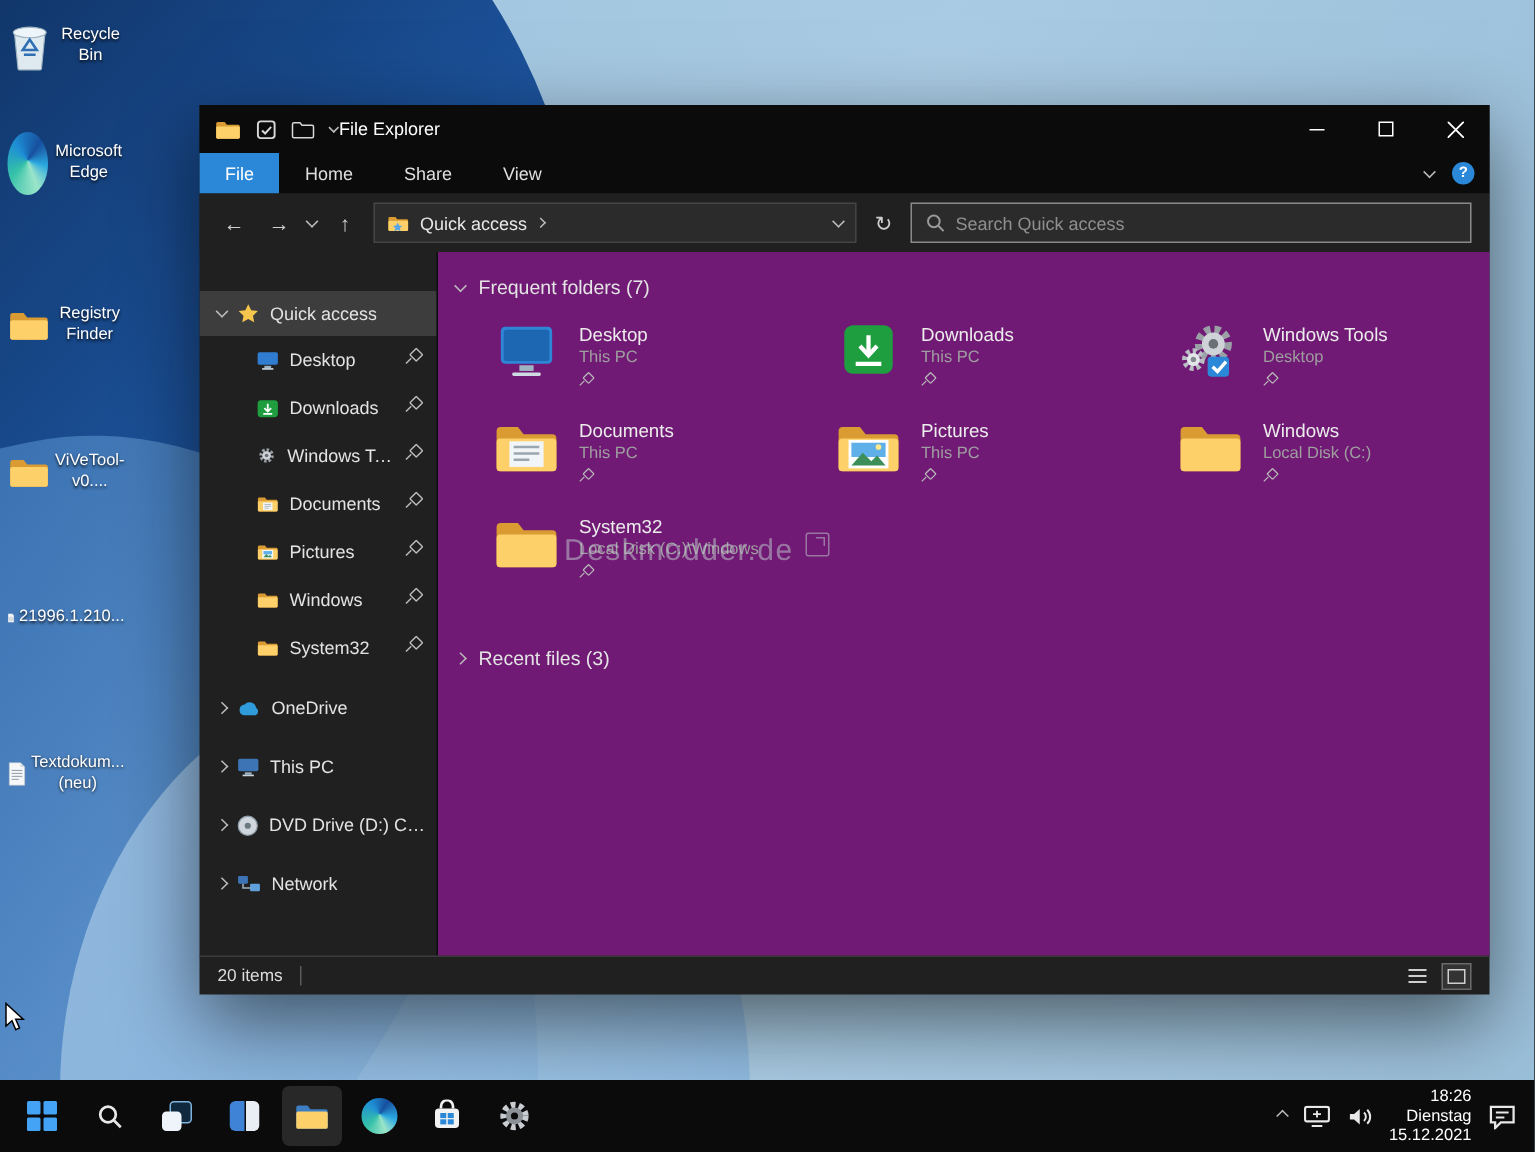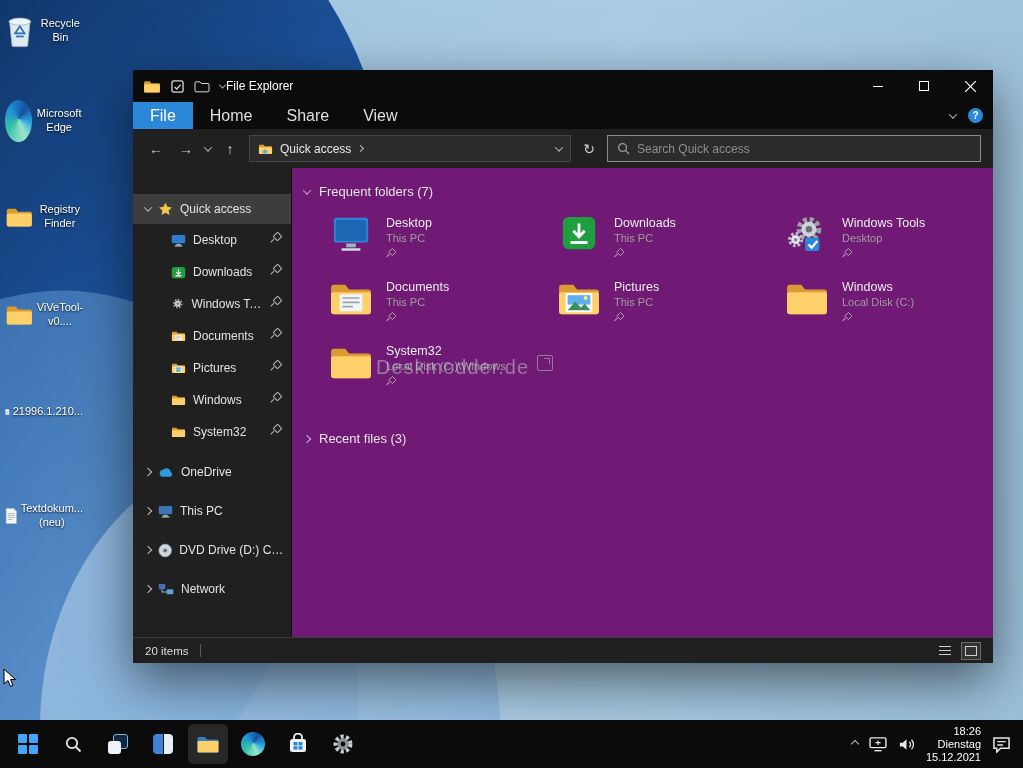--- a/index.html
+++ b/index.html
@@ -29,21 +29,21 @@
     box-shadow:0 18px 50px rgba(0,0,0,.55);display:flex;flex-direction:column;color:#e6e6e6}
   .titlebar{height:32px;background:#0b0b0b;display:flex;align-items:center;flex:0 0 auto}
   .tb-left{display:flex;align-items:center;gap:10px;padding-left:10px}
   .win-title{font-size:12px;color:#fff;margin-left:1px}
   .caption-btns{margin-left:auto;display:flex;height:32px}
   .cap{width:46px;height:32px;display:flex;align-items:center;justify-content:center;cursor:default}
   .min-glyph{width:10px;height:1px;background:#fff}
   .max-glyph{width:10px;height:10px;border:1px solid #fff}
 
   .ribbonrow{height:27px;background:#0b0b0b;display:flex;align-items:stretch;flex:0 0 auto}
-  .rtab{padding:0 17px;display:flex;align-items:center;font-size:16px;color:#dfdfdf;cursor:default}
+  .rtab{padding:0 17px;display:flex;align-items:center;font-size:12px;color:#dfdfdf;cursor:default}
   .rtab.file{background:#2b88d8;color:#fff}
   .ribbon-right{margin-left:auto;display:flex;align-items:center;gap:12px;padding-right:10px}
   .help-circ{width:15px;height:15px;border-radius:50%;background:#2b88d8;color:#fff;font-size:10px;font-weight:bold;
     display:flex;align-items:center;justify-content:center}
 
   .navbar{height:39px;display:flex;align-items:center;gap:8px;padding:0 12px;background:#202020;flex:0 0 auto}
   .navarrow{font-size:14px;color:#cfcfcf;width:22px;text-align:center;cursor:default}
   .addressbar{display:flex;align-items:center;gap:7px;width:322px;height:27px;background:#2b2b2b;
     border:1px solid #444;padding:0 8px;font-size:12px;color:#e8e8e8}
   .addr-chev{margin-left:auto}
@@ -130,21 +130,21 @@
   <div class="dicon" style="top:10px">
     <svg width="38" height="42" viewBox="0 0 38 42">
       <path d="M6 10 H32 L29 40 Q29 41 27 41 H11 Q9 41 9 40 Z" fill="#dfe9f0" stroke="#9fb4c2"></path>
       <ellipse cx="19" cy="9" rx="14" ry="4.5" fill="#eef5fa" stroke="#9fb4c2"></ellipse>
       <path d="M13 24 l6 -9 6 9 z" fill="none" stroke="#2f6fb4" stroke-width="2.2"></path>
       <path d="M14 28 h10" stroke="#2f6fb4" stroke-width="2.2"></path>
     </svg>
     <span class="dlabel">Recycle Bin</span>
   </div>
 
-  <div class="dicon" style="top:100px">
+  <div class="dicon" style="top:88px">
     <span class="edge-orb"></span>
     <span class="dlabel">Microsoft Edge</span>
   </div>
 
   <div class="dicon" style="top:198px">
     <svg width="46" height="38" viewBox="0 0 48 38">
       <path d="M3 8 Q3 5 6 5 H18 L22 10 H42 Q45 10 45 13 V32 Q45 35 42 35 H6 Q3 35 3 32 Z" fill="#d99b32"></path>
       <rect x="3" y="13" width="42" height="22" rx="2.5" fill="#fdd06a"></rect>
     </svg>
     <span class="dlabel">Registry Finder</span>

